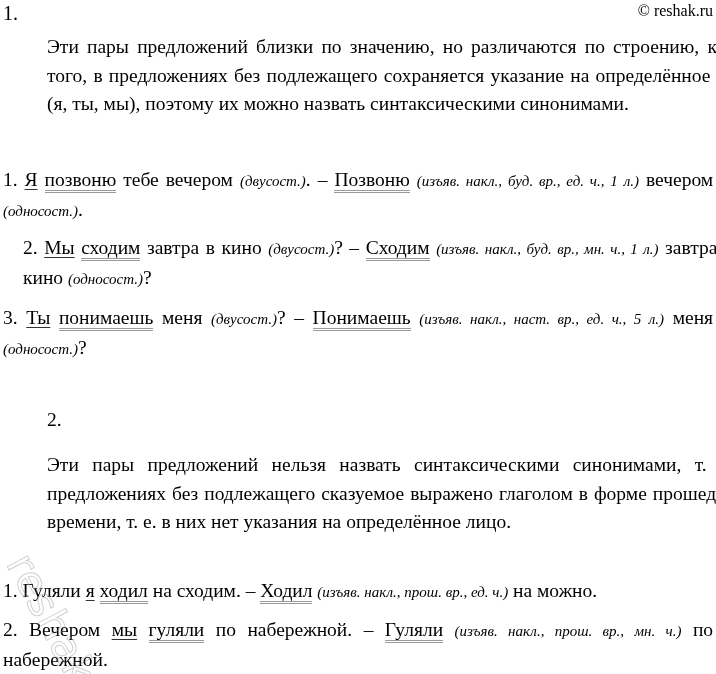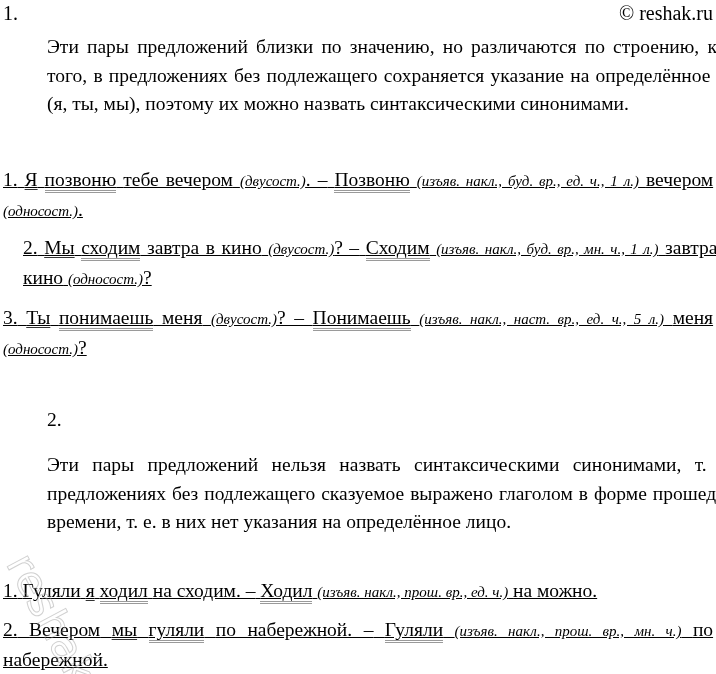--- a/index.html
+++ b/index.html
@@ -4,28 +4,28 @@
 <style>
   html, body { margin: 0; padding: 0; background: #ffffff; }
   body {
     width: 716px; height: 674px; overflow: hidden; position: relative;
     font-family: "Liberation Serif", "DejaVu Serif", serif;
     color: #000; font-size: 19.5px;
   }
   .page { position: absolute; left: 3px; top: 0; width: 710px; }
   .header-row { position: absolute; left: 0; top: 0; width: 710px; height: 28px; }
   .num-label { position: absolute; left: 0; top: 2px; font-size: 20px; }
-  .copyright { position: absolute; right: 0; top: 2px; font-size: 20px; }
+  .copyright { position: absolute; right: 0; top: 2px; font-size: 16px; }
   .para {
     position: absolute; left: 16px; width: 710px;
     text-align: justify; line-height: 28.5px; font-size: 19.5px; margin-left: 28px;
   }
   .ex {
     position: absolute; left: 0; width: 710px;
-    text-align: justify; line-height: 28.5px; font-size: 19.5px; text-decoration: underline;
+    text-align: justify; line-height: 28.5px; font-size: 19.5px;
   }
   .note { font-style: italic; font-size: 15px; }
   .subj { text-decoration: underline; text-decoration-color: #333; text-underline-offset: 3px; }
   .pred {
     border-bottom: 3px double #9a9a9a;
     padding-bottom: 0px;
   }
   .watermark {
     position: absolute; left: 40px; top: 545px;
     font-family: "DejaVu Sans", sans-serif; font-size: 42px;

